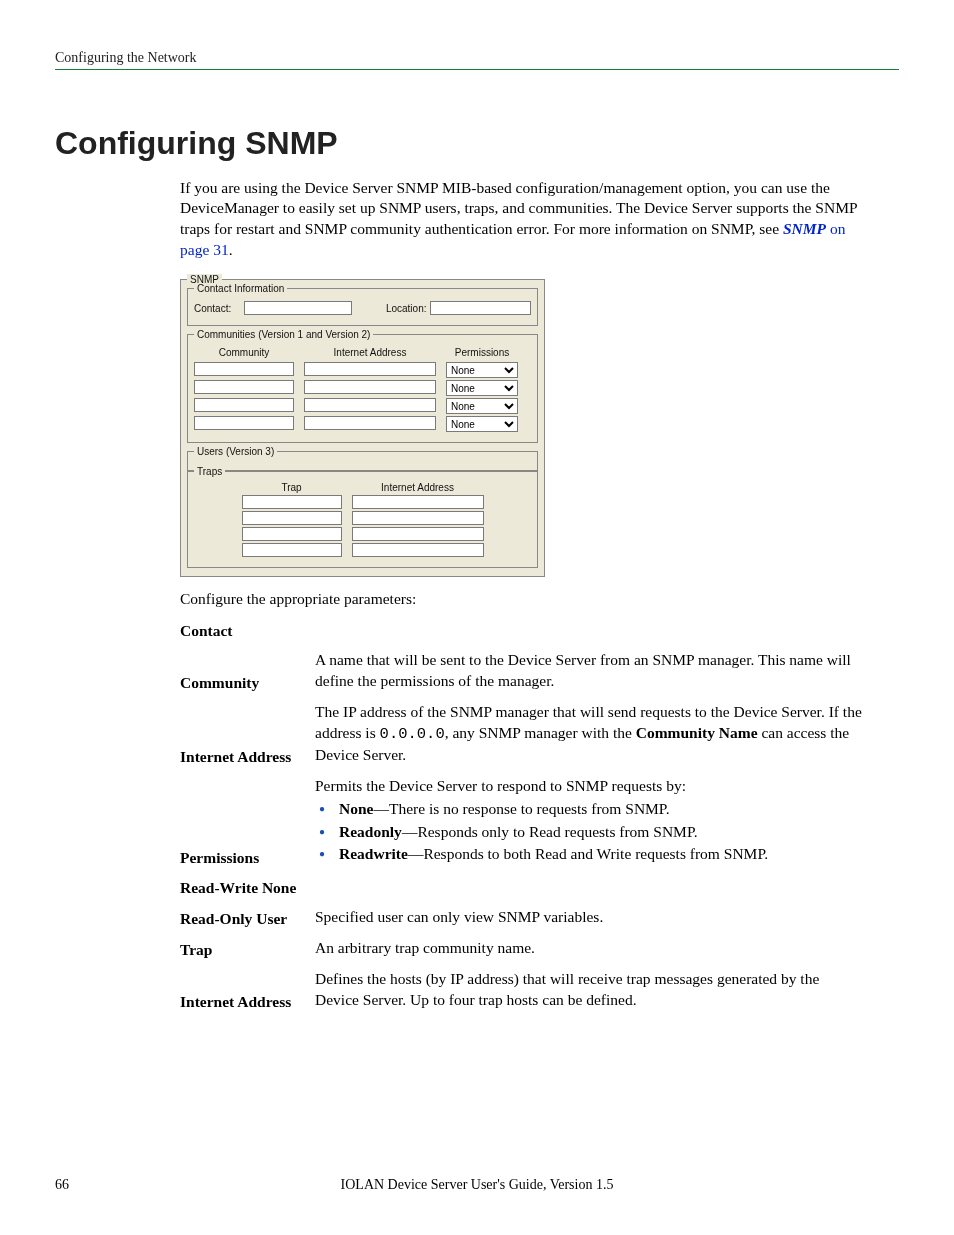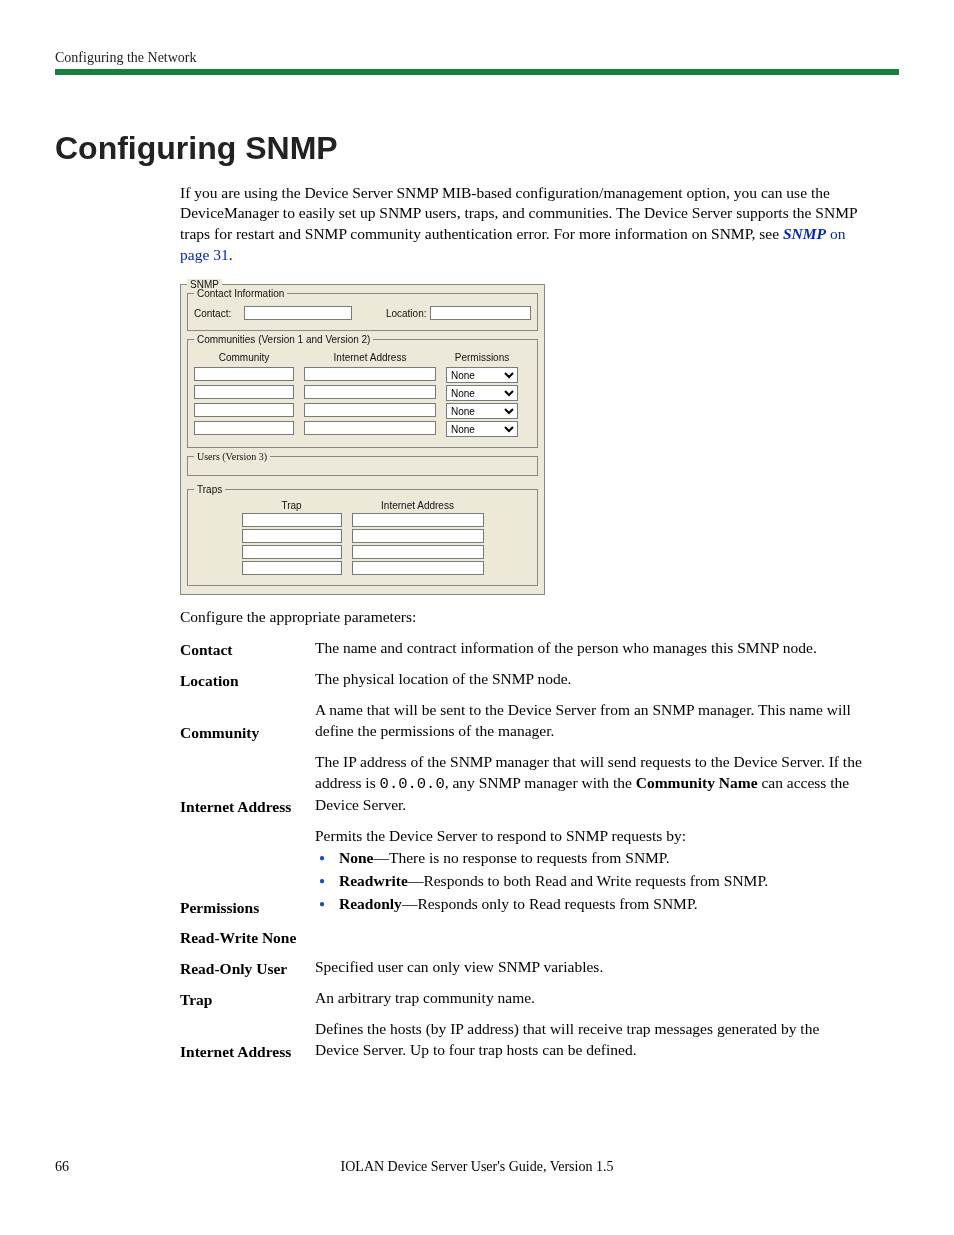--- a/index.html
+++ b/index.html
@@ -16,21 +16,21 @@
   .page {
     position: relative;
     width: 954px;
     height: 1235px;
     box-sizing: border-box;
     padding: 50px 55px 40px 55px;
   }
   .running-header {
     font-size: 14px;
     color: #222;
-    border-bottom: 6px solid #15803d;
+    border-bottom: 1px solid #15803d;
     padding-bottom: 3px;
     margin-bottom: 55px;
   }
   h1.section-title {
     font-family: Arial, Helvetica, sans-serif;
     font-size: 32px;
     font-weight: bold;
     margin: 0 0 10px 0;
     color: #222;
   }
@@ -132,21 +132,21 @@
     position: absolute;
     left: 4px;
     top: 0;
     font-size: 10px;
     line-height: 20px;
   }
   .mono { font-family: "Courier New", monospace; }
 
   .footer {
     position: absolute;
-    bottom: 60px;
+    bottom: 42px;
     left: 55px;
     right: 55px;
     font-size: 14px;
     display: flex;
     justify-content: space-between;
   }
   .footer .center {
     position: absolute;
     left: 0; right: 0;
     text-align: center;
@@ -202,21 +202,21 @@
           <span class="txt" style="width:132px;"></span>
           <select class="sel" style="width:72px;"><option>None</option></select>
         </div>
         <div class="tblrow">
           <span class="txt" style="width:100px;"></span>
           <span class="txt" style="width:132px;"></span>
           <select class="sel" style="width:72px;"><option>None</option></select>
         </div>
       </div>
 
-      <div class="fieldset" style="margin-bottom:13px;font-family:Liberation Serif, serif;">
+      <div class="fieldset" style="margin-bottom:0;">
         <span class="legend">Users (Version 3)</span>
       </div>
 
       <div class="fieldset" style="margin-bottom:0;">
         <span class="legend">Traps</span>
         <div style="display:flex; justify-content:center; gap:10px;">
           <div style="width:100px;">
             <div class="col-hdr">Trap</div>
             <span class="txt" style="width:100px; display:block; margin:2px 0;"></span>
             <span class="txt" style="width:100px; display:block; margin:2px 0;"></span>
@@ -233,44 +233,39 @@
         </div>
       </div>
     </div>
   </div>
 
   <p class="body-block" style="margin-top:4px; margin-bottom:10px;">Configure the appropriate parameters:</p>
 
   <div class="params">
     <div class="param-row">
       <div class="term">Contact</div>
-      <div class="def">The name and contract information of the person who manages this SMNP node.</div>
-    </div>
-    <div class="param-row">
-      <div class="term">Location</div>
-      <div class="def">The physical location of the SNMP node.</div>
     </div>
     <div class="param-row">
       <div class="term">Community</div>
       <div class="def">A name that will be sent to the Device Server from an SNMP manager. This name will define the permissions of the manager.</div>
     </div>
     <div class="param-row">
       <div class="term">Internet Address</div>
       <div class="def">
         <span>The IP address of the SNMP manager that will send requests to the Device Server. If the address is </span><span class="mono">0.0.0.0</span><span>, any SNMP manager with the </span><b>Community Name</b><span> can access the Device Server.</span>
       </div>
     </div>
     <div class="param-row">
       <div class="term">Permissions</div>
       <div class="def">
         <span>Permits the Device Server to respond to SNMP requests by:</span>
         <ul>
           <li><b>None</b><span>—There is no response to requests from SNMP.</span></li>
+          <li><b>Readonly</b><span>—Responds only to Read requests from SNMP.</span></li>
           <li><b>Readwrite</b><span>—Responds to both Read and Write requests from SNMP.</span></li>
-          <li><b>Readonly</b><span>—Responds only to Read requests from SNMP.</span></li>
         </ul>
       </div>
     </div>
     <div class="param-row">
       <div class="term">Read-Write None</div>
     </div>
     <div class="param-row">
       <div class="term">Read-Only User</div>
       <div class="def">Specified user can only view SNMP variables.</div>
     </div>

